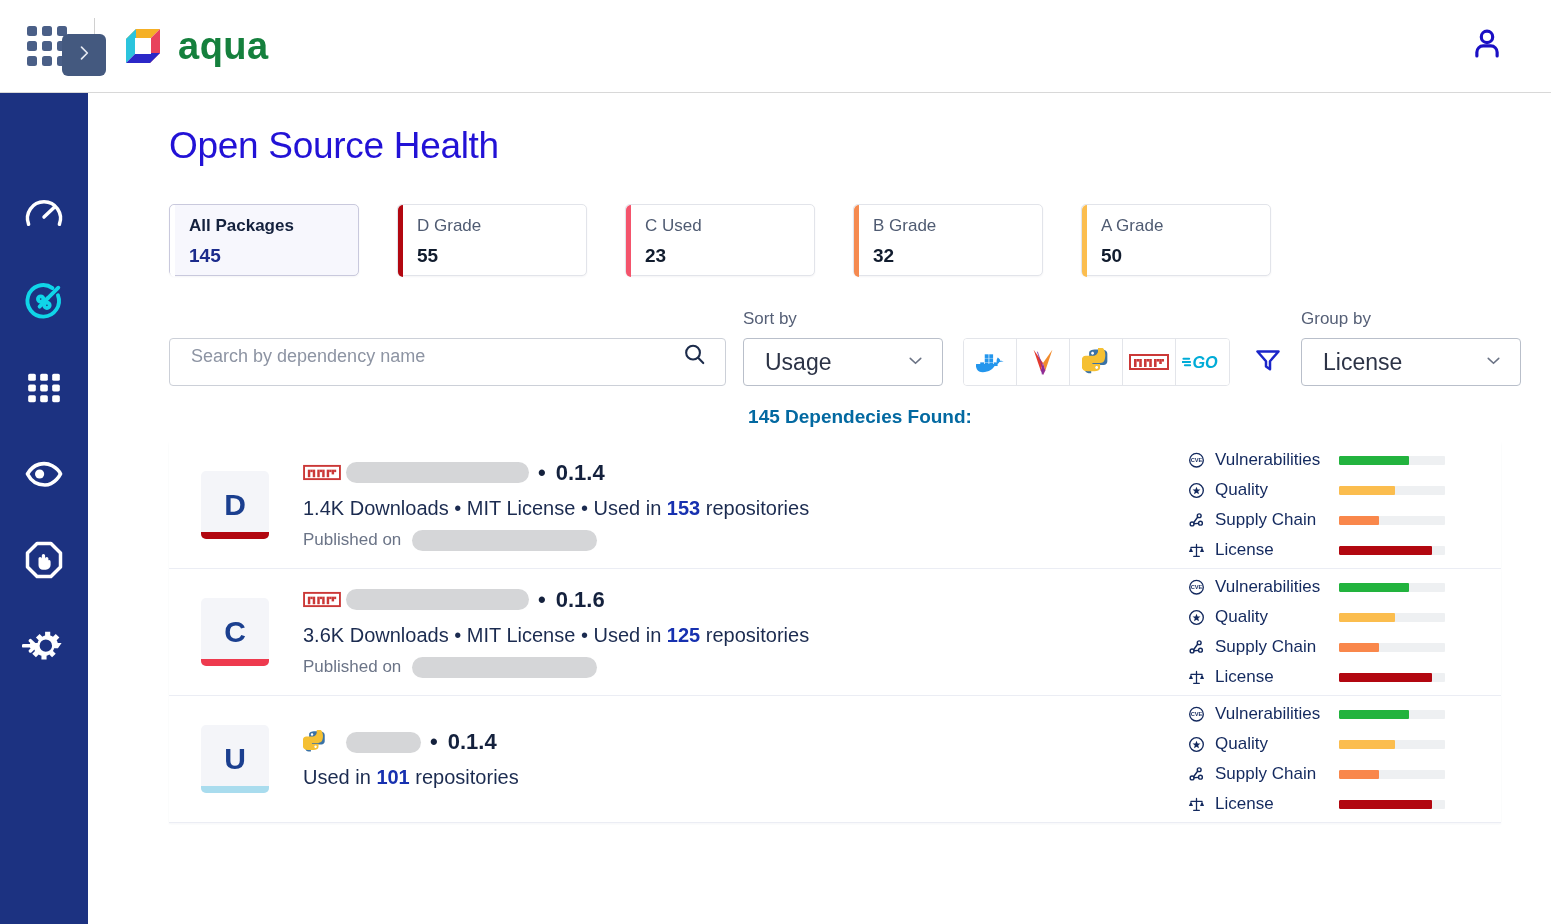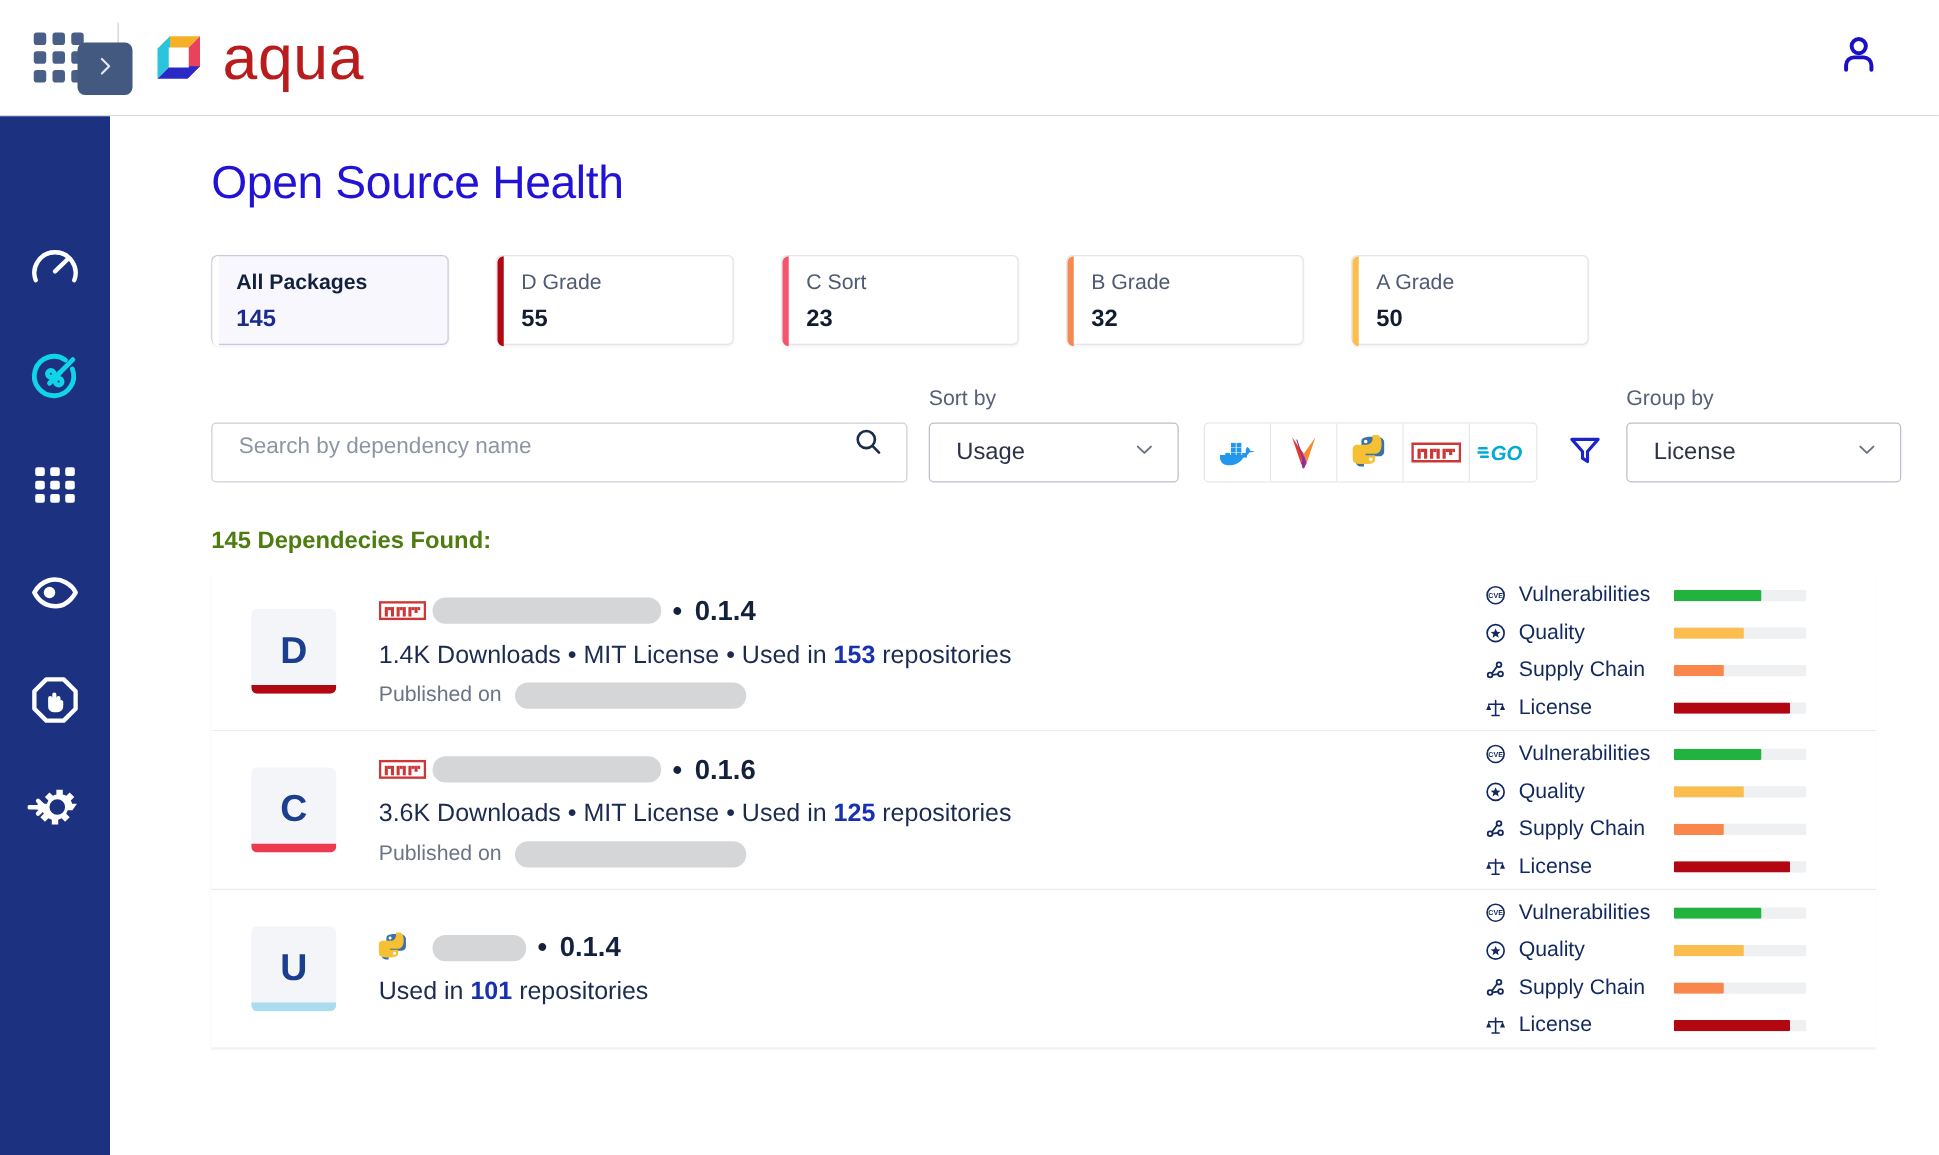--- a/index.html
+++ b/index.html
@@ -26,21 +26,21 @@
     grid-template-rows: repeat(3, 10px);
     gap: 5px;
     align-content: center; justify-content: center;
     cursor: pointer;
   }
   .waffle i { width: 10px; height: 10px; border-radius: 2.5px; background: #4a5f87; display: block; }
   .topbar-divider { width: 1px; height: 56px; background: #d0d0d0; margin-left: 24px; }
   .brand { display: flex; align-items: center; margin-left: 27px; gap: 14px; }
   .brand-logo { width: 42px; height: 42px; position: relative; }
   .brand-name {
-    font-size: 50px; font-weight: 400; color: #b91c1c;
+    font-size: 38px; font-weight: 700; color: #15803d;
     letter-spacing: 0.5px; line-height: 1;
   }
   .topbar-right { margin-left: auto; margin-right: 45px; display: flex; align-items: center; }
   .user-avatar { cursor: pointer; }
 
   
   .rail {
     position: absolute; top: 93px; left: 0;
     width: 88px; height: 831px;
     background: #1c3281;
@@ -120,21 +120,21 @@
   }
   .search-input::placeholder { color: #8d94a3; }
   .ctrl-group { margin-left: 17px; display: flex; flex-direction: column; }
   .ctrl-caption { font-size: 17px; color: #566077; margin-bottom: 9px; }
   .select-box {
     width: 200px; height: 48px;
     border: 1px solid #b9bfca; border-radius: 4px; background: #fff;
     display: flex; align-items: center; justify-content: space-between;
     padding: 0 16px 0 21px; cursor: pointer;
   }
-  .select-value { font-size: 19px; color: #2c3346; }
+  .select-value { font-size: 23px; color: #2c3346; }
   .tech-group {
     margin-left: 20px;
     display: flex; align-items: center;
     height: 48px;
     border: 1px solid #e3e5ea; border-radius: 4px;
     overflow: hidden; background: #fff;
   }
   .tech-btn {
     width: 53px; height: 48px;
     display: flex; align-items: center; justify-content: center;
@@ -144,22 +144,22 @@
   .funnel-btn {
     margin-left: 16px; width: 44px; height: 48px;
     display: flex; align-items: center; justify-content: center;
     cursor: pointer;
   }
   .groupby { margin-left: auto; margin-right: 30px; }
   .groupby .select-box { width: 220px; }
 
   
   .found-line {
-    margin: 36px 0 0 81px;
-    font-size: 19px; font-weight: 700; color: #4d7c0f;
+    margin: 20px 0 0 81px;
+    font-size: 19px; font-weight: 700; color: #0369a1; text-align: center;
   }
   .dep-list { margin: 14px 0 0 81px; width: 1332px; }
   .dep-row {
     position: relative;
     height: 127px;
     background: #fff;
     border-bottom: 1px solid #ebedf4;
     box-shadow: 0 1px 2px rgba(60,70,120,0.05);
     display: flex; align-items: center;
     padding: 0 0 0 32px;
@@ -341,21 +341,21 @@
     </div>
 
     <div class="grade-card">
       <div class="grade-accent" style="background:#b20710"></div>
       <div class="grade-label">D Grade</div>
       <div class="grade-count">55</div>
     </div>
 
     <div class="grade-card">
       <div class="grade-accent" style="background:#f4546c"></div>
-      <div class="grade-label">C Sort</div>
+      <div class="grade-label">C Used</div>
       <div class="grade-count">23</div>
     </div>
 
     <div class="grade-card">
       <div class="grade-accent" style="background:#f58a50"></div>
       <div class="grade-label">B Grade</div>
       <div class="grade-count">32</div>
     </div>
 
     <div class="grade-card">

